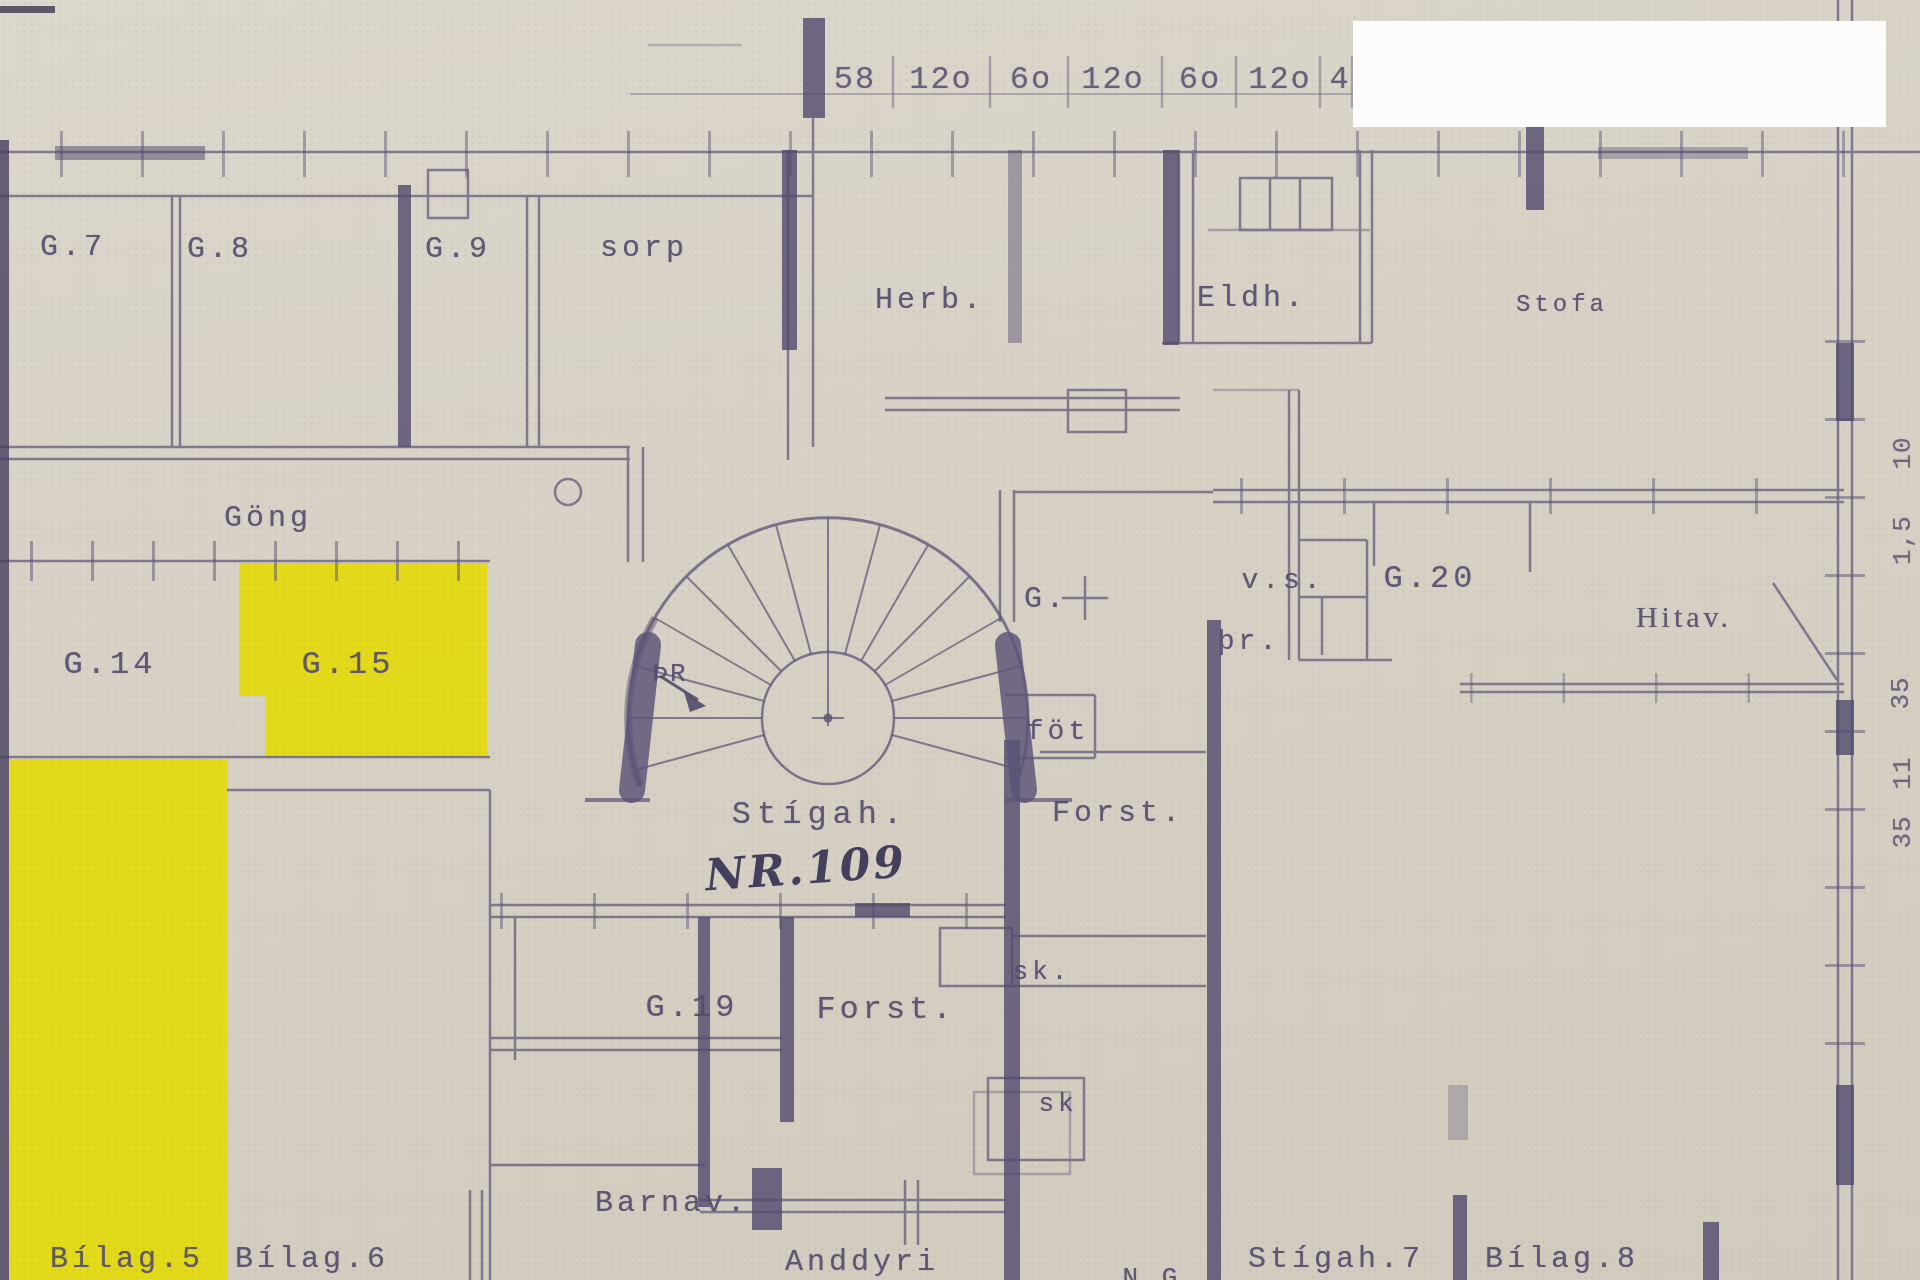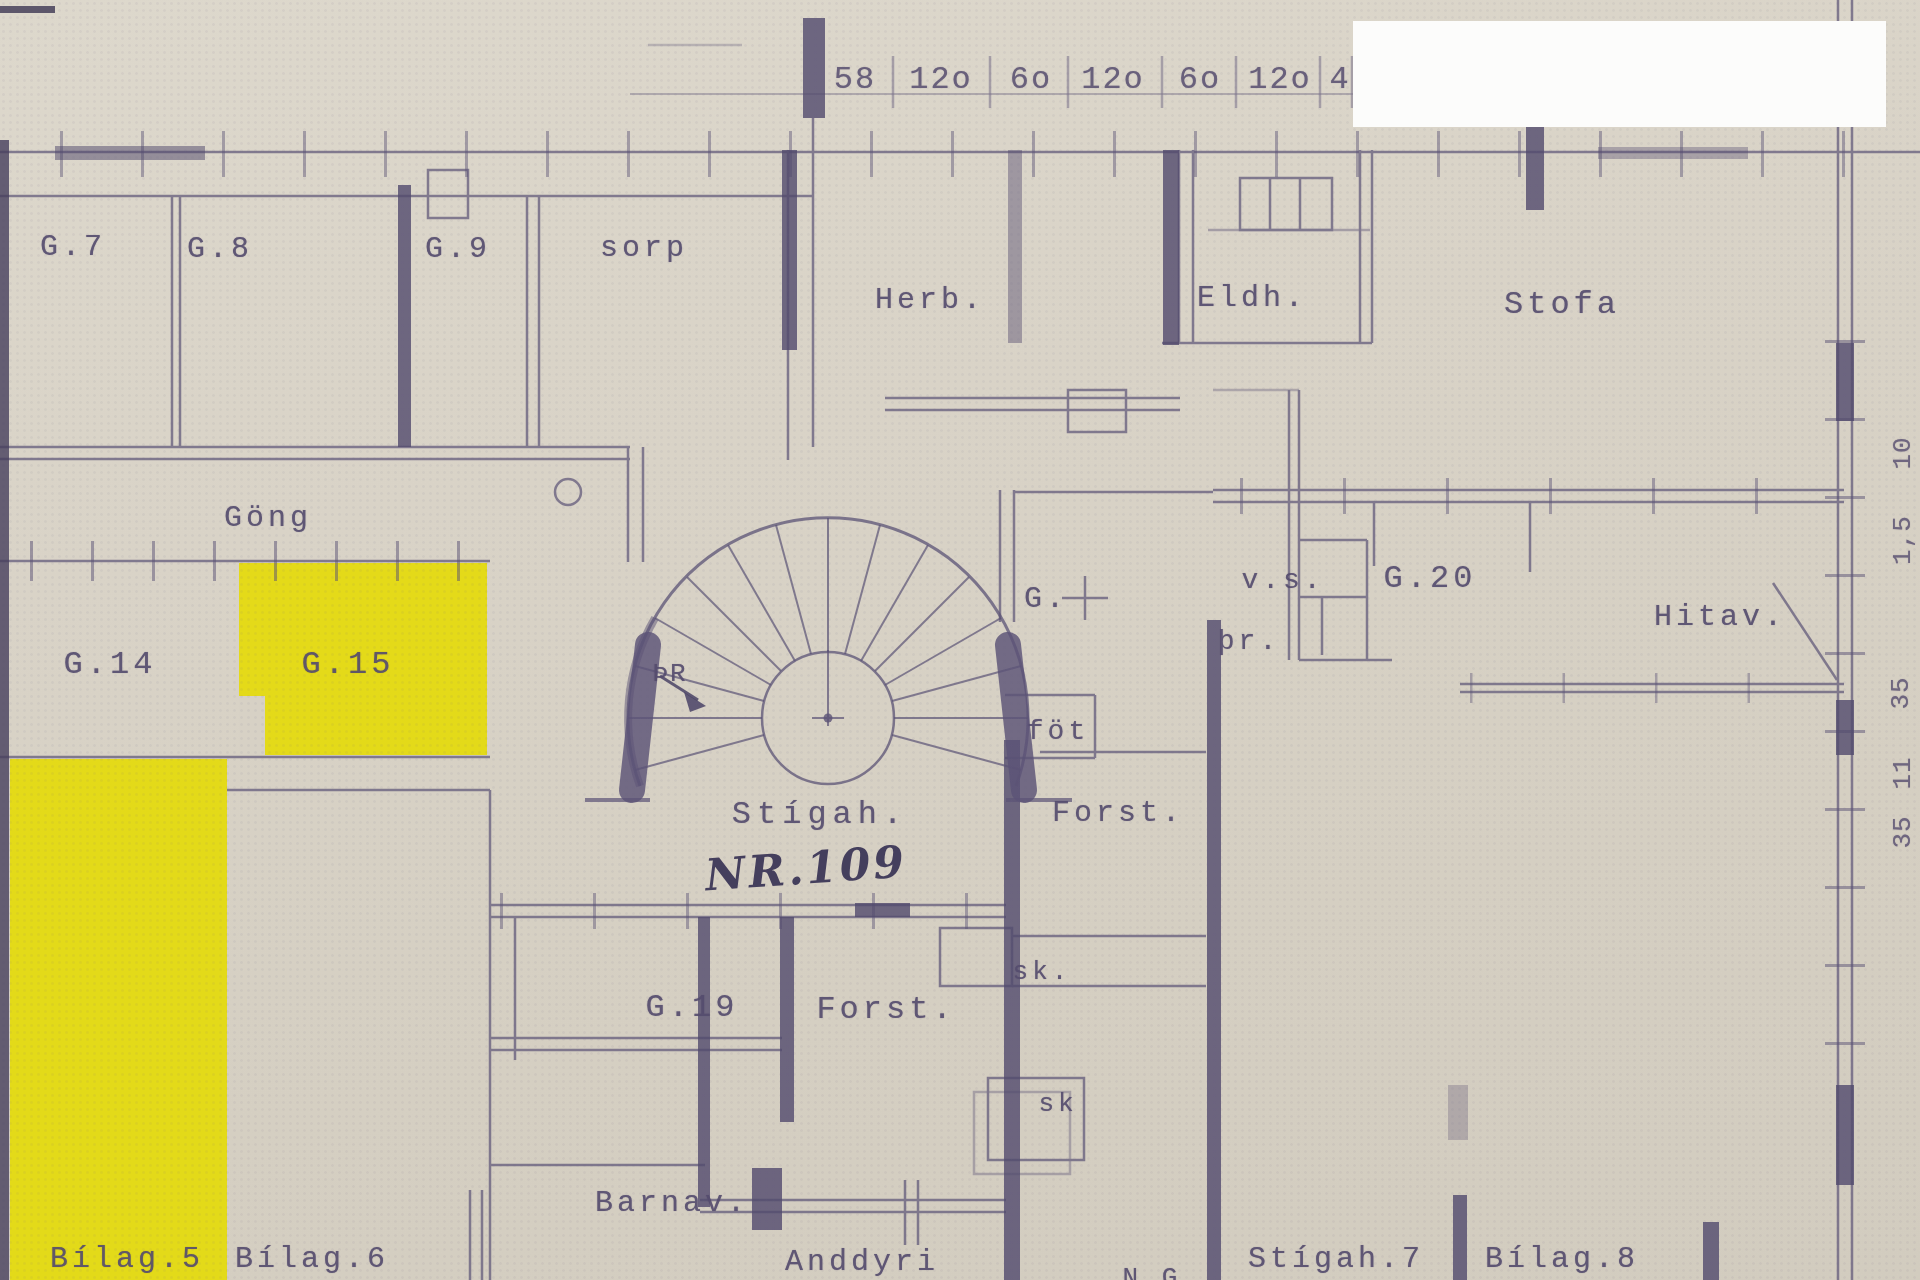--- a/index.html
+++ b/index.html
@@ -169,34 +169,34 @@
   <div class="lbl rdim" style="left:1901px;top:693px;font-size:26px;">35</div>
   <div class="lbl rdim" style="left:1903px;top:773px;font-size:26px;">11</div>
   <div class="lbl rdim" style="left:1903px;top:832px;font-size:26px;">35</div>
 
   <div class="lbl" style="left:73px;top:247px;font-size:30px;">G.7</div>
   <div class="lbl" style="left:220px;top:249px;font-size:30px;">G.8</div>
   <div class="lbl" style="left:458px;top:249px;font-size:30px;">G.9</div>
   <div class="lbl" style="left:644px;top:248px;font-size:30px;">sorp</div>
   <div class="lbl" style="left:930px;top:300px;font-size:30px;font-family:Liberation Mono, monospace;">Herb.</div>
   <div class="lbl" style="left:1252px;top:298px;font-size:30px;">Eldh.</div>
-  <div class="lbl" style="left:1562px;top:304px;font-size:32px;">Stofa</div>
+  <div class="lbl" style="left:1562px;top:304px;font-size:24px;">Stofa</div>
   <div class="lbl" style="left:268px;top:518px;font-size:30px;">Göng</div>
   <div class="lbl" style="left:110px;top:664px;font-size:32px;">G.14</div>
   <div class="lbl" style="left:336px;top:664px;font-size:32px;margin-left:12px;">G.15</div>
   <div class="lbl" style="left:670px;top:674px;font-size:26px;letter-spacing:2px;">ÞR</div>
   <div class="lbl" style="left:820px;top:814px;font-size:32px;letter-spacing:6px;">Stígah.</div>
   <div class="lbl hand" style="left:806px;top:868px;font-size:44px;">NR.109</div>
   <div class="lbl" style="left:1046px;top:599px;font-size:30px;">G.</div>
   <div class="lbl" style="left:1283px;top:580px;font-size:28px;">v.s.</div>
   <div class="lbl" style="left:1430px;top:578px;font-size:32px;">G.20</div>
   <div class="lbl" style="left:1249px;top:641px;font-size:28px;">þr.</div>
   <div class="lbl" style="left:1058px;top:731px;font-size:28px;">föt</div>
   <div class="lbl" style="left:1118px;top:813px;font-size:30px;">Forst.</div>
-  <div class="lbl" style="left:1720px;top:617px;font-size:30px;">Hitav.</div>
+  <div class="lbl" style="left:1684px;top:617px;font-size:30px;font-family:Liberation Serif, serif;">Hitav.</div>
   <div class="lbl" style="left:1042px;top:972px;font-size:26px;">sk.</div>
   <div class="lbl" style="left:692px;top:1007px;font-size:32px;">G.19</div>
   <div class="lbl" style="left:886px;top:1009px;font-size:32px;">Forst.</div>
   <div class="lbl" style="left:1058px;top:1104px;font-size:26px;">sk</div>
   <div class="lbl" style="left:672px;top:1203px;font-size:30px;">Barnav.</div>
   <div class="lbl" style="left:862px;top:1262px;font-size:30px;">Anddyri</div>
   <div class="lbl" style="left:1152px;top:1278px;font-size:26px;">N.G</div>
   <div class="lbl" style="left:127px;top:1259px;font-size:30px;">Bílag.5</div>
   <div class="lbl" style="left:312px;top:1259px;font-size:30px;">Bílag.6</div>
   <div class="lbl" style="left:1336px;top:1259px;font-size:30px;">Stígah.7</div>

